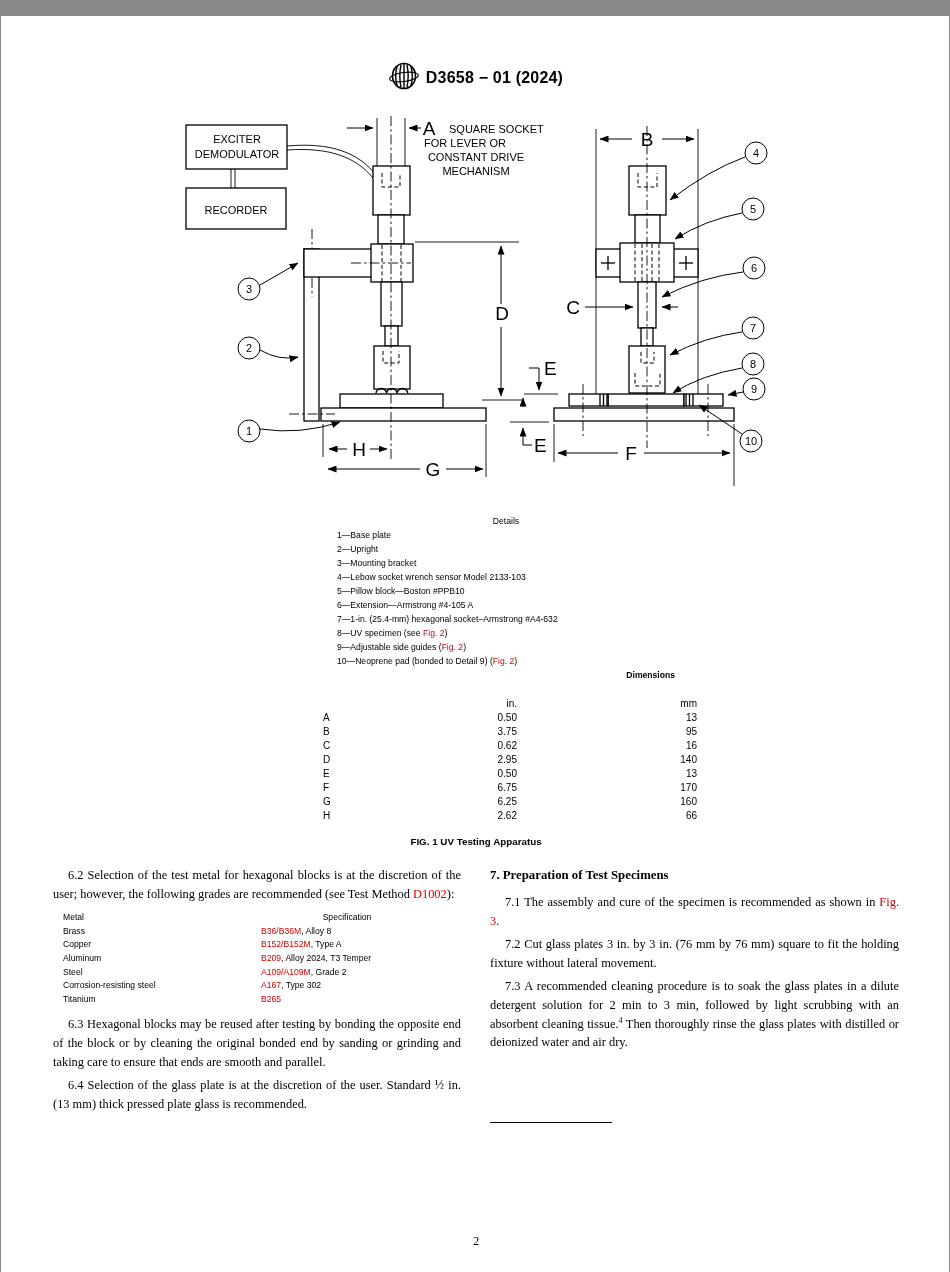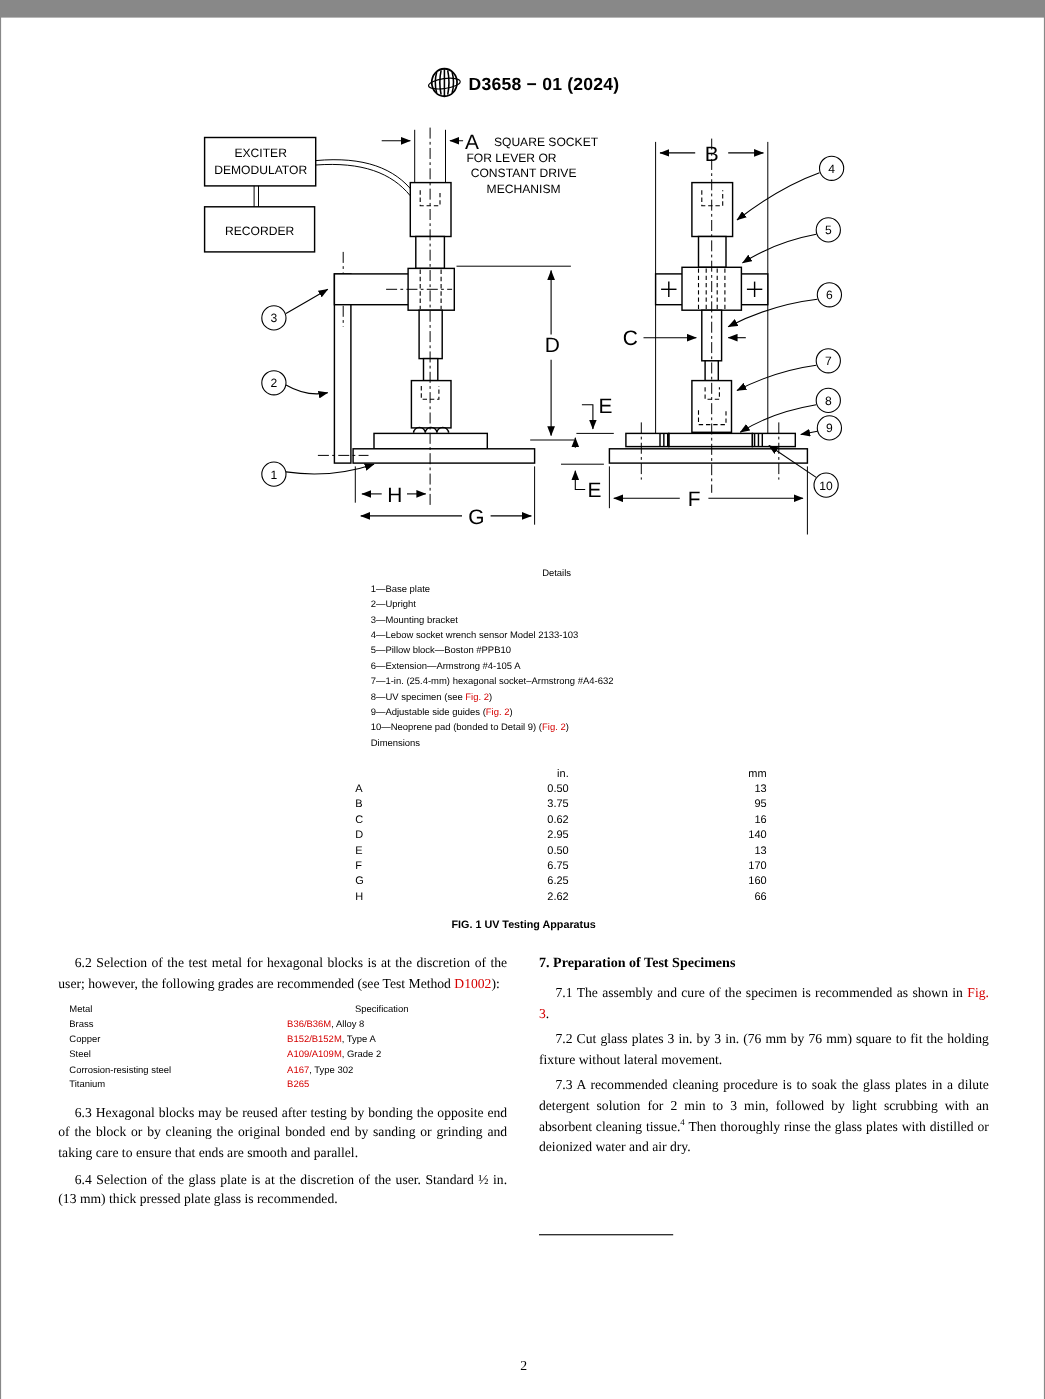--- a/index.html
+++ b/index.html
@@ -22,21 +22,21 @@
   .ln   { stroke:#000; stroke-width:1.3; fill:none; }
   .wht  { stroke:#000; stroke-width:1.3; fill:#fff; }
   .thin { stroke:#000; stroke-width:0.9; fill:none; }
   .dim  { stroke:#000; stroke-width:1; fill:none; }
   .dash { stroke:#000; stroke-width:1; fill:none; stroke-dasharray:4 2.6; }
   .cl   { stroke:#000; stroke-width:0.9; fill:none; stroke-dasharray:10 3 2.5 3; }
   
   .details { position:absolute; left:336px; top:498px; width:338px;
              font-family:"Liberation Sans", sans-serif; font-size:8.6px; line-height:14px; }
   .details .dtitle { text-align:center; }
-  .details .dimtitle { text-align:left; font-weight:normal; margin-top:0; }
+  .details .dimtitle { text-align:right; font-weight:bold; margin-top:0; }
   .dimstable { position:absolute; left:322px; top:681px; width:374px;
                font-family:"Liberation Sans", sans-serif; font-size:10px; line-height:14px; }
   .drow { display:grid; grid-template-columns:24px 170px 180px; }
   .drow .c2, .drow .c3 { text-align:right; }
   .caption { position:absolute; left:0; top:820px; width:950px; text-align:center;
              font-family:"Liberation Sans", sans-serif; font-size:9.8px; font-weight:bold; }
   
   .col { position:absolute; top:850px; font-size:12.4px; line-height:18.6px;
          text-align:justify; }
   .col-left  { left:52px;  width:408px; }
@@ -352,20 +352,24 @@
         </div>
       <div class="mrow">
           <span class="mcell">Brass</span>
           <span><a class="red">B36/B36M</a><span>, Alloy 8</span></span>
         </div>
       <div class="mrow">
           <span class="mcell">Copper</span>
           <span><a class="red">B152/B152M</a><span>, Type A</span></span>
         </div>
       <div class="mrow">
+          <span class="mcell">Aluminum</span>
+          <span><a class="red">B209</a><span>, Alloy 2024, T3 Temper</span></span>
+        </div>
+      <div class="mrow">
           <span class="mcell">Steel</span>
           <span><a class="red">A109/A109M</a><span>, Grade 2</span></span>
         </div>
       <div class="mrow">
           <span class="mcell">Corrosion-resisting steel</span>
           <span><a class="red">A167</a><span>, Type 302</span></span>
         </div>
       <div class="mrow">
           <span class="mcell">Titanium</span>
           <span><a class="red">B265</a><span></span></span>

